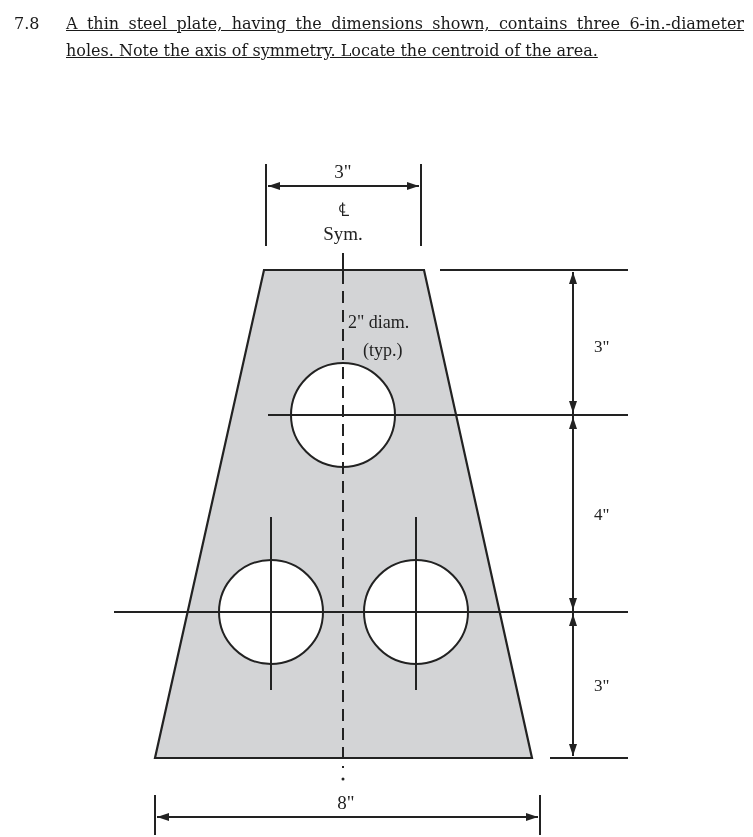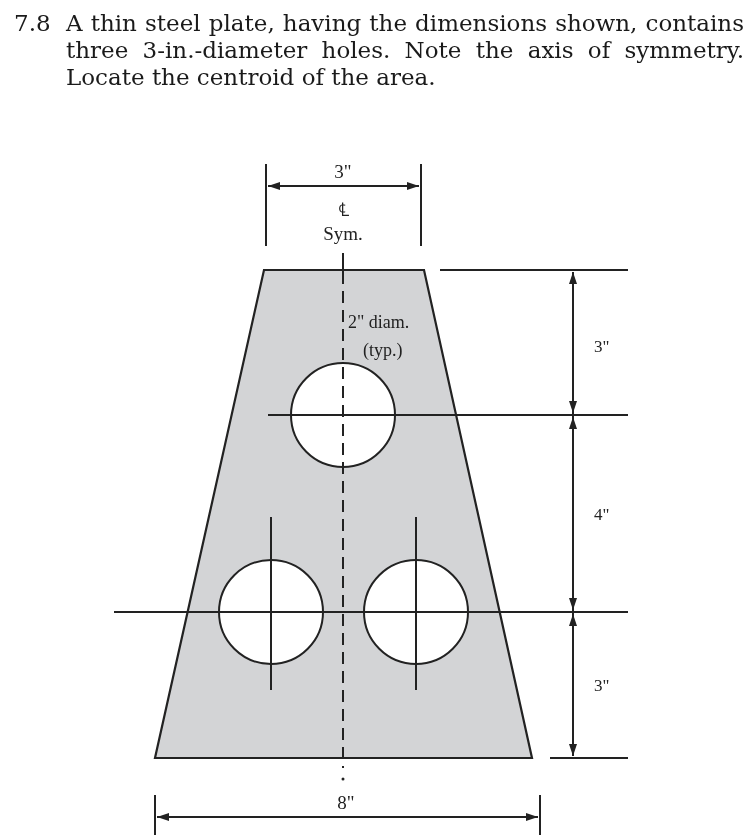--- a/index.html
+++ b/index.html
@@ -1,32 +1,32 @@
 <!DOCTYPE html>
 <html><head>
 <meta charset="utf-8">
 <style>
   html, body { margin: 0; padding: 0; background: #ffffff; }
   body { width: 753px; height: 837px; position: relative; overflow: hidden; }
   .problem {
     position: absolute; left: 14px; top: 10px; width: 730px;
     font-family: "DejaVu Serif", "Liberation Serif", serif;
-    font-size: 23px; line-height: 27px; color: #1a1a1a;
+    font-size: 16px; line-height: 27px; color: #1a1a1a; text-decoration: underline;
   }
   .problem .num { position: absolute; left: 0; top: 0; }
   .problem .text { margin-left: 52px; text-align: justify; text-align-last: left; }
   svg.figure { position: absolute; left: 0; top: 0; }
   .lbl { font-family: "Liberation Serif", "DejaVu Serif", serif; fill: #222; }
 </style>
 </head>
 <body>
 
 <div class="problem">
   <span class="num">7.8</span>
-  <div class="text">A thin steel plate, having the dimensions shown, contains three 3-in.-diameter holes. Note the axis of symmetry. Locate the centroid of the area.</div>
+  <div class="text">A thin steel plate, having the dimensions shown, contains three 6-in.-diameter holes. Note the axis of symmetry. Locate the centroid of the area.</div>
 </div>
 
 <svg class="figure" width="753" height="837" viewBox="0 0 753 837">
 
   <polygon points="264,270 424,270 532,758 155,758" fill="#d3d4d6" stroke="#222" stroke-width="2.2"></polygon>
 
   <circle cx="343" cy="415" r="52" fill="#ffffff" stroke="#222" stroke-width="2"></circle>
   <circle cx="271" cy="612" r="52" fill="#ffffff" stroke="#222" stroke-width="2"></circle>
   <circle cx="416" cy="612" r="52" fill="#ffffff" stroke="#222" stroke-width="2"></circle>
 

